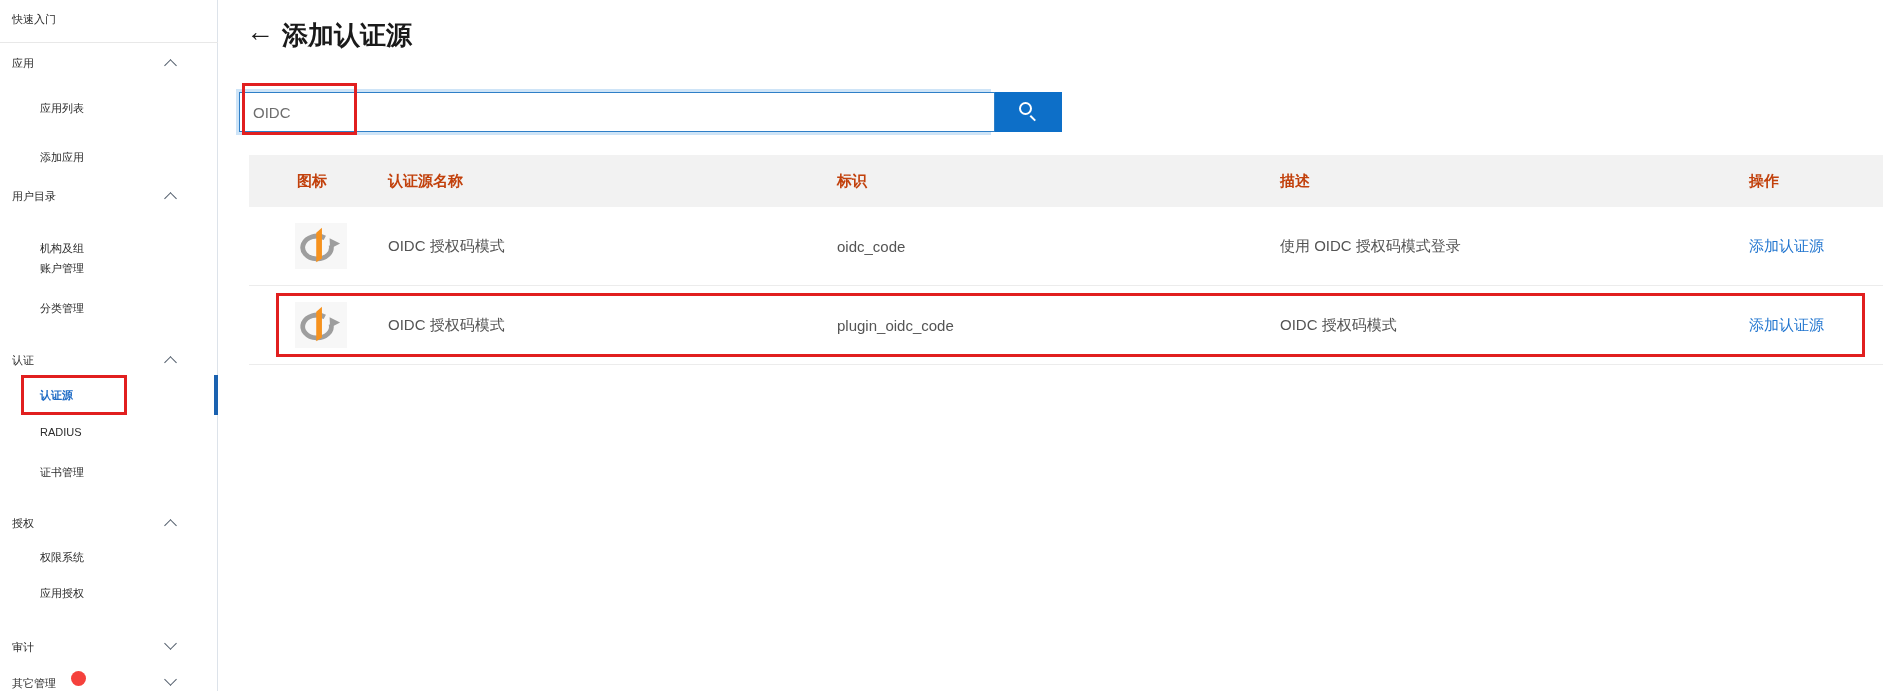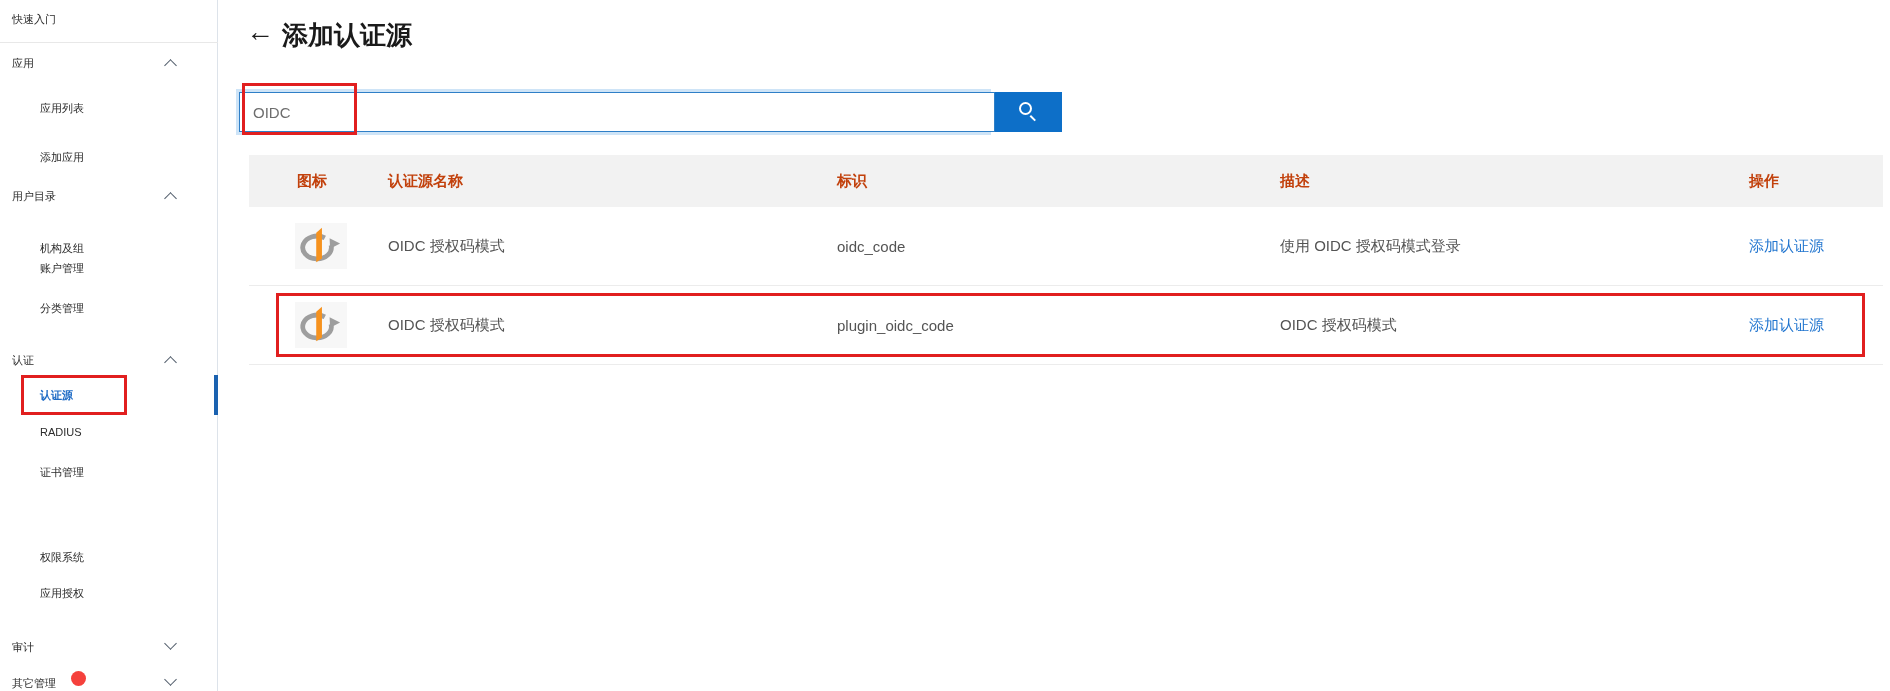--- a/index.html
+++ b/index.html
@@ -100,20 +100,24 @@
     <div class="sb-item sub active" style="top:383px;">
       <span class="lbl">认证源</span>
     </div>
     <div class="sb-item sub" style="top:420px;">
       <span class="lbl">RADIUS</span>
     </div>
     <div class="sb-item sub" style="top:460px;">
       <span class="lbl">证书管理</span>
     </div>
 
+    <div class="sb-item" style="top:511px;">
+      <span class="lbl">授权</span>
+      <span class="chev up"></span>
+    </div>
     <div class="sb-item sub" style="top:545px;">
       <span class="lbl">权限系统</span>
     </div>
     <div class="sb-item sub" style="top:581px;">
       <span class="lbl">应用授权</span>
     </div>
 
     <div class="sb-item" style="top:635px;">
       <span class="lbl">审计</span>
       <span class="chev down"></span>

